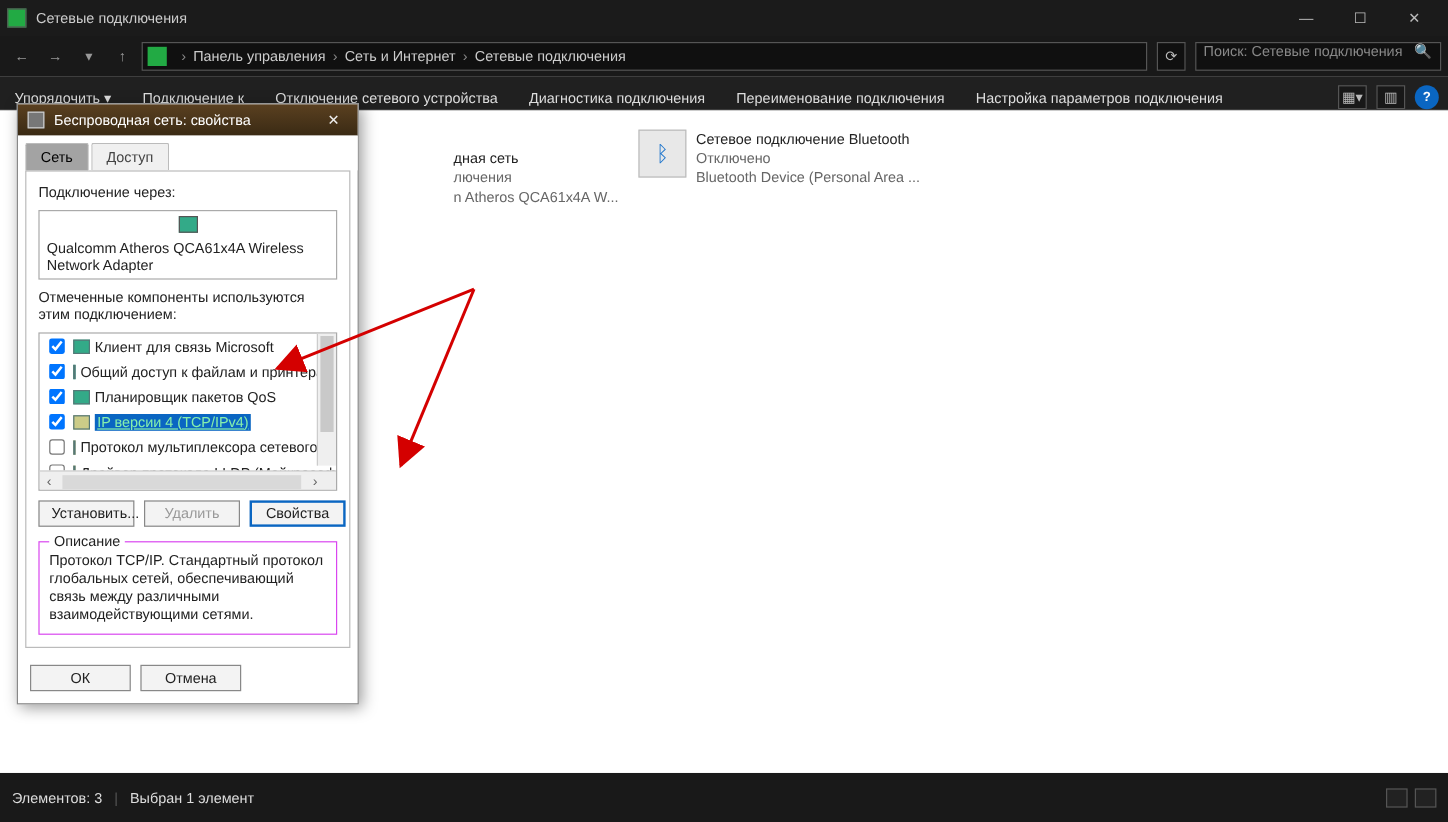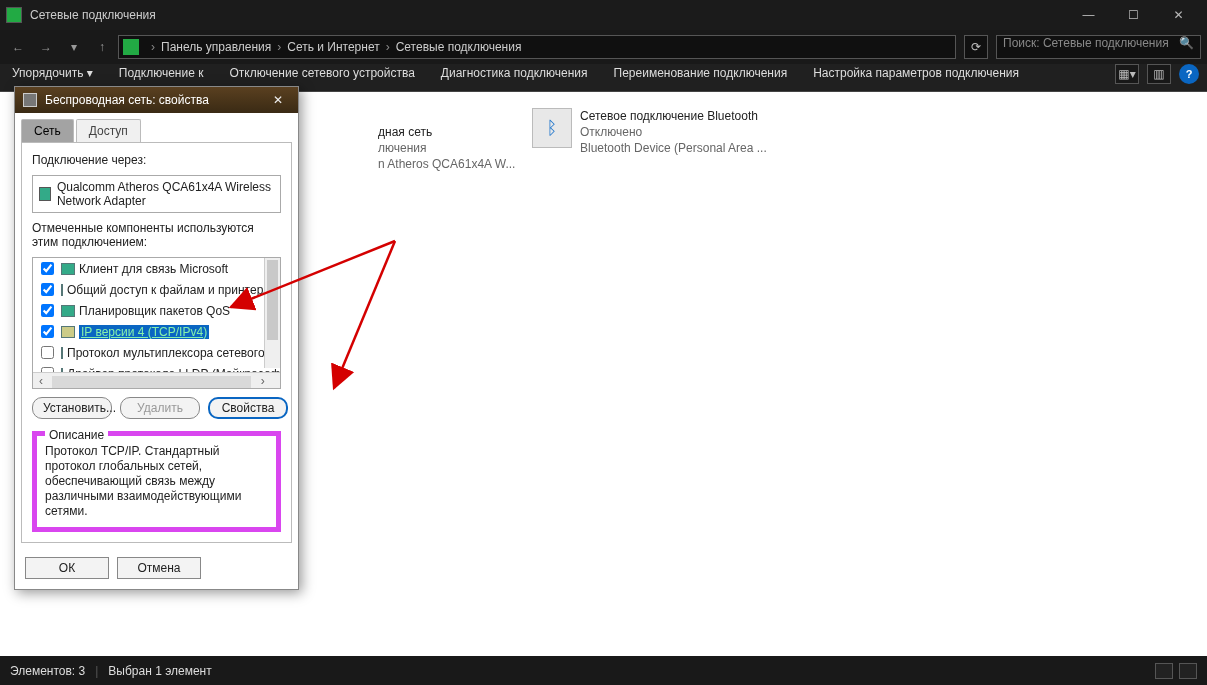--- a/index.html
+++ b/index.html
@@ -33,81 +33,81 @@
   .navbtn { width:24px; height:24px; display:flex; align-items:center; justify-content:center; color:#999;}
   .breadcrumb {
     flex:1; height:24px; background:#101010; border:1px solid #555; display:flex; align-items:center; color:#ccc; padding:0 4px; font-size:12px;
   }
   .bc-icon { width:16px; height:16px; background:#2a4; margin-right:6px;}
   .bc-sep { color:#888; padding:0 6px;}
   .bc-refresh { width:24px; height:24px; border:1px solid #555; background:#101010; display:flex;align-items:center;justify-content:center;color:#bbb; margin-left:4px;}
   .searchbox { width:205px; height:24px; background:#101010; border:1px solid #555; color:#888; display:flex; align-items:flex-start; padding:0 6px; margin-left:4px; position:relative;}
   .searchbox .mag { position:absolute; right:6px; color:#888;}
   .cmdbar {
-    height:28px; background:#202020; border-bottom:1px solid #444; display:flex; align-items:flex-start; padding:0 8px; gap:18px; color:#ddd; font-size:12px;
+    height:28px; background:#202020; border-bottom:1px solid #444; display:flex; align-items:flex-end; padding:0 8px; gap:18px; color:#ddd; font-size:12px;
   }
   .cmditem { display:flex; align-items:center; gap:4px; white-space:nowrap; padding:2px 4px;}
   .cmdright { margin-left:auto; display:flex; gap:8px; align-items:center;}
   .smallbtn { width:24px; height:20px; border:1px solid #555; background:#181818; display:flex;align-items:center;justify-content:center;color:#bbb;}
   .helpbtn { width:20px; height:20px; border-radius:50%; background:#0a66c2; color:#fff; display:flex;align-items:center;justify-content:center; font-size:11px; font-weight:bold;}
   .content {
     flex:1; background:#fff; position:relative; overflow:hidden;
   }
   .conn-item {
     position:absolute; display:flex; gap:8px; font-size:12px; color:#222;
   }
   .conn-icon { width:40px; height:40px; background:#e8e8e8; border:1px solid #bbb; display:flex;align-items:center;justify-content:center; font-size:18px;}
   .conn-text div { line-height:16px; }
   .conn-text .sub { color:#666; }
   .statusbar {
-    height:29px; background:#191919; color:#ddd; display:flex; align-items:center; padding:0 10px; font-size:12px; gap:10px;
+    height:41px; background:#191919; color:#ddd; display:flex; align-items:center; padding:0 10px; font-size:12px; gap:10px;
   }
   .statusbar .sep { color:#555; }
   .status-right { margin-left:auto; display:flex; gap:6px;}
   .status-btn { width:18px; height:16px; border:1px solid #555; background:#222;}
   
   .dialog {
     position:absolute; left:14px; top:86px; width:285px; background:#fff; border:1px solid #888;
     box-shadow: 3px 3px 12px rgba(0,0,0,.4);
     display:flex; flex-direction:column;
     z-index:10;
   }
   .dlg-title {
     height:26px; background:linear-gradient(#5a4020,#3a2a14); color:#fff; display:flex; align-items:center; padding:0 8px; font-size:12px;
   }
   .dlg-title .t-icon { width:14px; height:14px; border:1px solid #ccc; margin-right:8px; background:#777;}
   .dlg-title .close { margin-left:auto; width:24px; height:20px; display:flex;align-items:center;justify-content:center; color:#eee;}
   .tabs { display:flex; padding:6px 6px 0 6px; background:#fff; }
   .tab { padding:4px 12px; border:1px solid #bbb; border-bottom:none; background:#a3a3a3; font-size:12px; margin-right:2px; border-radius:2px 2px 0 0;}
   .tab.inactive { background:#f0f0f0; color:#444;}
   .tabpane { border:1px solid #bbb; margin:0 6px 6px; padding:10px; font-size:12px; color:#222; display:flex; flex-direction:column; gap:8px;}
-  .adapterbox { border:1px solid #aaa; background:#fff; padding:4px 6px; display:flex; align-items:center; gap:6px;}
+  .adapterbox { border:1px solid #aaa; background:#fff; padding:4px 6px; display:flex; align-items:center; gap:6px;flex-direction:column;}
   .adapterbox .aicon{ width:16px; height:14px; background:#3a8; border:1px solid #555;}
   .btn {
     height:22px; min-width:80px; padding:0 10px; border:1px solid #888; background:#f3f3f3; font-size:12px; color:#222;
   }
   .btnrow { display:flex; justify-content:flex-end; }
   .complist {
     border:1px solid #aaa; height:132px; overflow:hidden; position:relative; background:#fff;
   }
   .complist .scroll-v { position:absolute; right:0; top:0; width:16px; height:110px; background:#efefef; border-left:1px solid #ccc;}
   .complist .scroll-v .thumb{ position:absolute; left:2px; right:2px; top:2px; height:80px; background:#c9c9c9;}
   .complist .scroll-h { position:absolute; left:0; right:0; bottom:0; height:16px; background:#efefef; border-top:1px solid #ccc;}
   .complist .scroll-h .arrow{ width:16px; height:16px; display:inline-flex;align-items:center;justify-content:center;color:#666;}
   .complist .scroll-h .track{ display:inline-block; height:12px; width:calc(100% - 48px); background:#d9d9d9; vertical-align:middle;}
   .crow { display:flex; align-items:center; gap:4px; padding:1px 4px; font-size:12px; white-space:nowrap;}
   .crow input[type=checkbox]{ width:13px; height:13px;}
   .crow .cicon{ width:14px; height:12px; background:#3a8; border:1px solid #577; display:inline-block;}
   .crow .cicon.yellow{ background:#cc8;}
   .crow.sel span.lbl{ background:#0a66c2; color:#86efac; padding:0 2px;text-decoration:underline;}
   .btnrow3 { display:flex; gap:8px; }
-  .btnrow3 .btn{ flex:1;border-radius:10px;}
+  .btnrow3 .btn{ flex:1;}
   .btn.disabled{ color:#999; }
   .btn.primary{ border:2px solid #0a66c2; }
-  .groupbox { border:5px solid #d946ef; padding:8px; position:relative; margin-top:4px;}
+  .groupbox { border:1px solid #d946ef; padding:8px; position:relative; margin-top:4px;}
   .groupbox .legend{ position:absolute; top:-8px; left:8px; background:#fff; padding:0 4px; font-size:12px;}
   .dlg-footer { display:flex; gap:8px; padding:8px 10px 10px;}
   .dlg-footer .btn{ min-width:84px;}
   
   .arrow-svg{ position:absolute; left:0; top:0; pointer-events:none; z-index:50;}
 </style>
 </head>
 <body>
 
 <div class="window">

